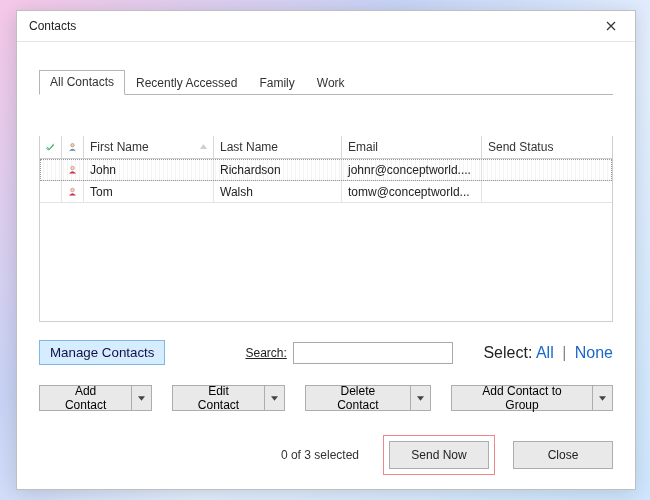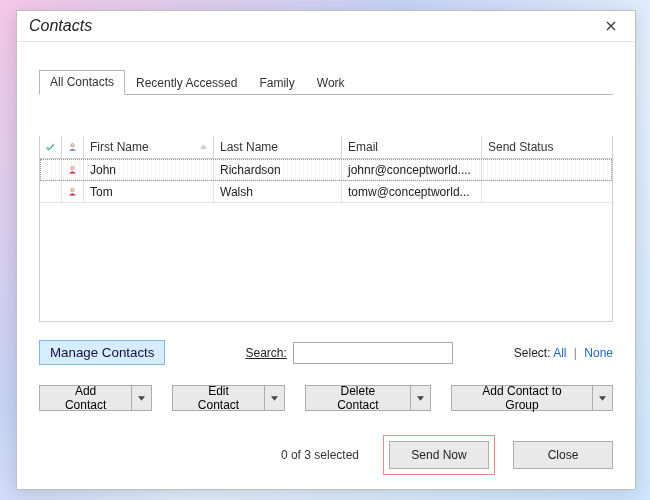--- a/index.html
+++ b/index.html
@@ -1,18 +1,18 @@
 <!DOCTYPE html>
 <html><head>
 <meta charset="utf-8">
 <style>
 html,body{margin:0;padding:0;width:650px;height:500px;font-family:"Segoe UI",Tahoma,sans-serif;font-size:12px;color:#222;background:linear-gradient(135deg,#f6c8e8 0%,#c8d4f6 35%,#e4f0ff 60%,#cfe8ff 100%);}
 .window{position:absolute;left:16px;top:10px;width:618px;height:478px;background:#fff;border:1px solid #bfbfbf;box-shadow:0 4px 20px rgba(0,0,0,.15);display:flex;flex-direction:column;}
 .titlebar{height:30px;display:flex;align-items:center;justify-content:space-between;padding:0 10px 0 12px;border-bottom:1px solid #e5e5e5;}
-.titlebar .title{font-size:16px;font-style:italic;}
+.titlebar .title{font-size:12px;}
 .titlebar .closebtn{width:28px;height:20px;display:flex;align-items:center;justify-content:center;cursor:default;}
 .titlebar .closebtn svg{width:10px;height:10px;}
 .body{flex:1;padding:28px 22px 14px 22px;display:flex;flex-direction:column;}
 .tabs{display:flex;align-items:flex-end;border-bottom:1px solid #b5b5b5;}
 .tab{padding:4px 10px 5px 10px;border:1px solid transparent;border-bottom:none;margin-right:0;margin-bottom:-1px;color:#333;cursor:default;}
 .tab.active{border:1px solid #b5b5b5;border-bottom:1px solid #fff;background:#fff;}
 .grid{border:1px solid #cfcfcf;border-top:none;height:185px;overflow:hidden;background:#fff;margin-top:41px;}
 .ghead,.grow{display:grid;grid-template-columns:22px 22px 130px 128px 140px 1fr;align-items:center;}
 .ghead{height:22px;border-bottom:1px solid #cfcfcf;background:#fff;}
 .ghead .gh{border-right:1px solid #d8d8d8;height:100%;display:flex;align-items:center;padding:0 6px;box-sizing:border-box;font-weight:400;color:#333;position:relative;}
@@ -23,21 +23,21 @@
 .grow .gc:last-child{border-right:none;}
 .grow.selected{background:repeating-linear-gradient(90deg,#fefefe 0 3px,#f4f4f4 3px 4px);outline:1px dotted #999;outline-offset:-1px;}
 .ico-check{width:14px;height:14px;}
 .ico-user{width:14px;height:14px;}
 .row-user{width:15px;height:15px;}
 .midrow{display:flex;align-items:center;margin-top:18px;gap:10px;}
 .mgrbtn{background:#d6ecff;border:1px solid #7db7e6;padding:4px 10px;color:#114;cursor:default;}
 .srchwrap{display:flex;align-items:center;margin-left:70px;text-decoration:underline;}
 .srchwrap label{margin-right:6px;}
 .srchwrap input{width:150px;height:20px;border:1px solid #a8a8a8;background:#fff;font:inherit;padding:0 4px;}
-.selwrap{margin-left:auto;font-size:12px;}
+.selwrap{margin-left:auto;font-size:16px;}
 .selwrap .lnk{color:#1a66c9;cursor:default;}
 .selwrap .sep{color:#888;margin:0 4px;}
 .btnrow{display:flex;gap:20px;margin-top:20px;}
 .splitbtn{display:flex;height:26px;}
 .splitbtn .mainb{border:1px solid #adadad;background:#e9e9e9;padding:0 14px;display:flex;align-items:center;font:inherit;color:#000000;cursor:default;}
 .splitbtn .dropb{border:1px solid #adadad;border-left:none;background:#e9e9e9;width:20px;display:flex;align-items:center;justify-content:center;cursor:default;}
 .splitbtn .dropb svg{width:8px;height:5px;}
 .footer{margin-top:auto;display:flex;align-items:center;justify-content:flex-end;gap:18px;padding-top:18px;}
 .status{color:#333;margin-right:6px;}
 .sendwrap{border:1.5px solid #e88;padding:5px;}

